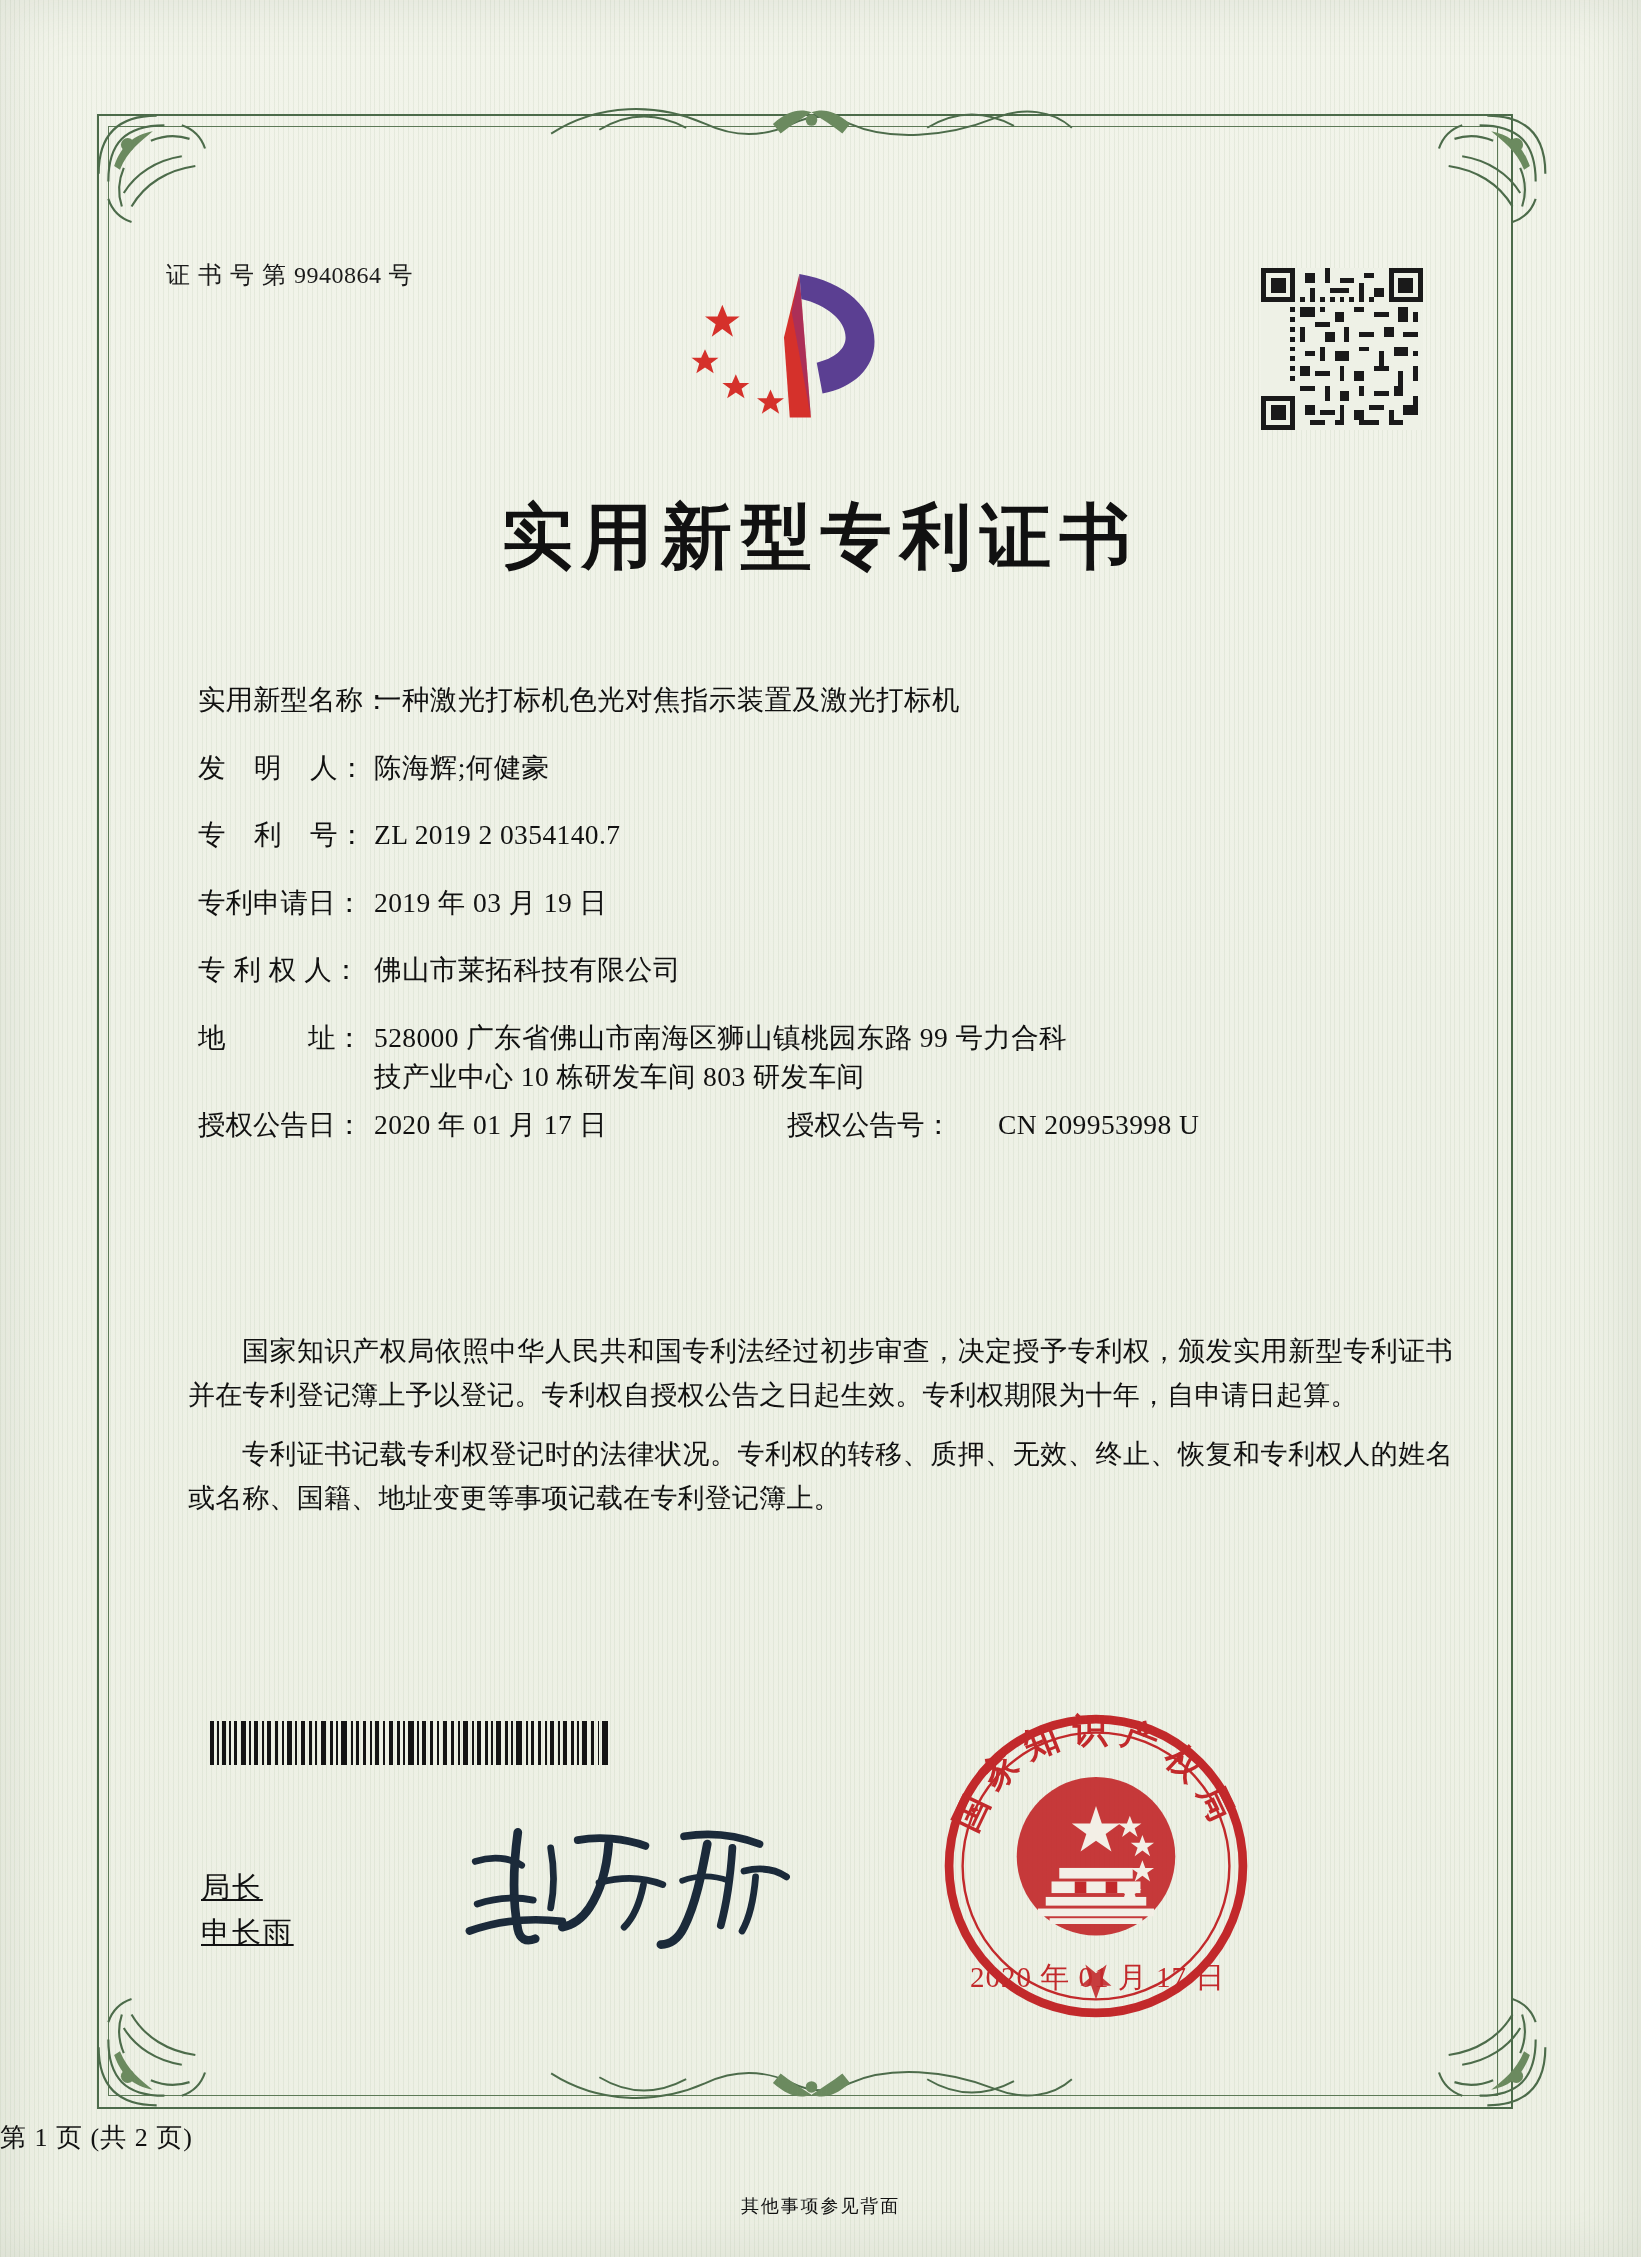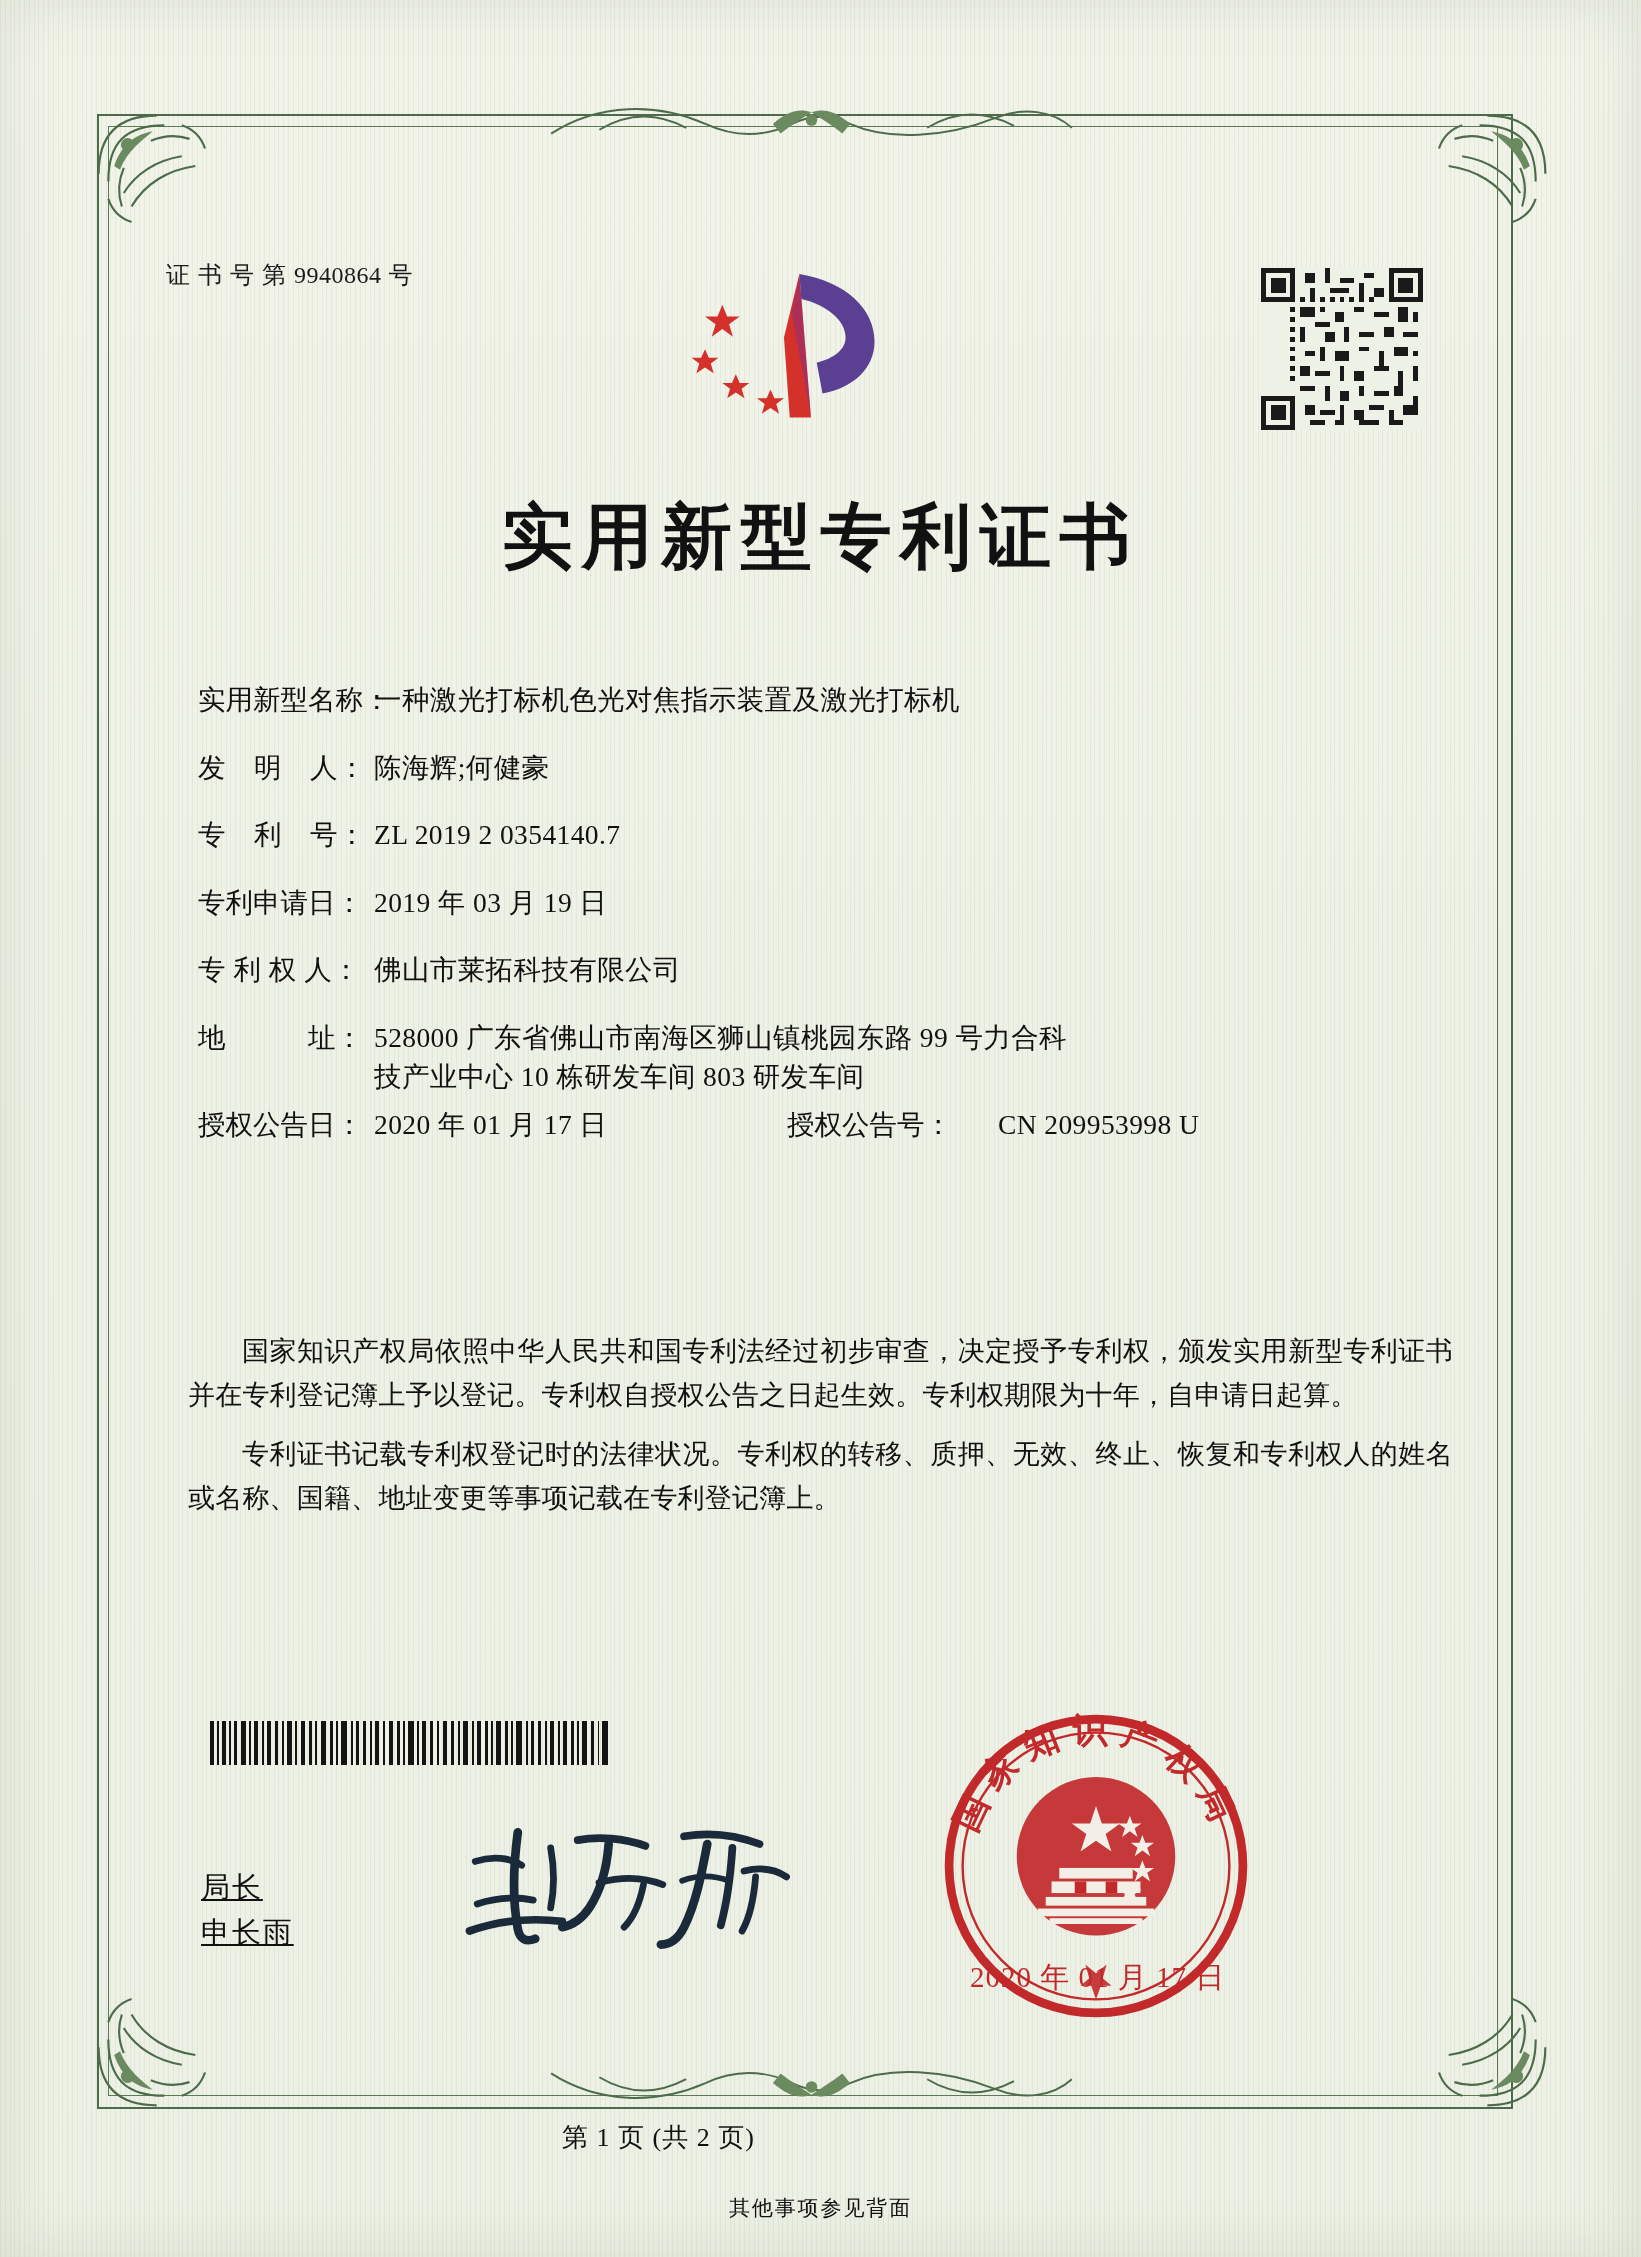--- a/index.html
+++ b/index.html
@@ -197,31 +197,30 @@
     color: #c2292b;
     letter-spacing: 1px;
     white-space: nowrap;
   }
 
   
   .page-footer {
     position: absolute;
     left: 0; top: 2120px;
     width: 1317px;
-    text-align: center;
     font-size: 26px;
     color: #111;
     letter-spacing: 1px;
   }
   .outside-footer {
     position: absolute;
     left: 0; top: 2194px;
     width: 1641px;
     text-align: center;
-    font-size: 21px;
+    font-size: 18px;
     color: #111;
     letter-spacing: 1.9px;
     font-weight: 500;
   }
 </style>
 </head>
 <body>
 
 <div id="certificate">
 

